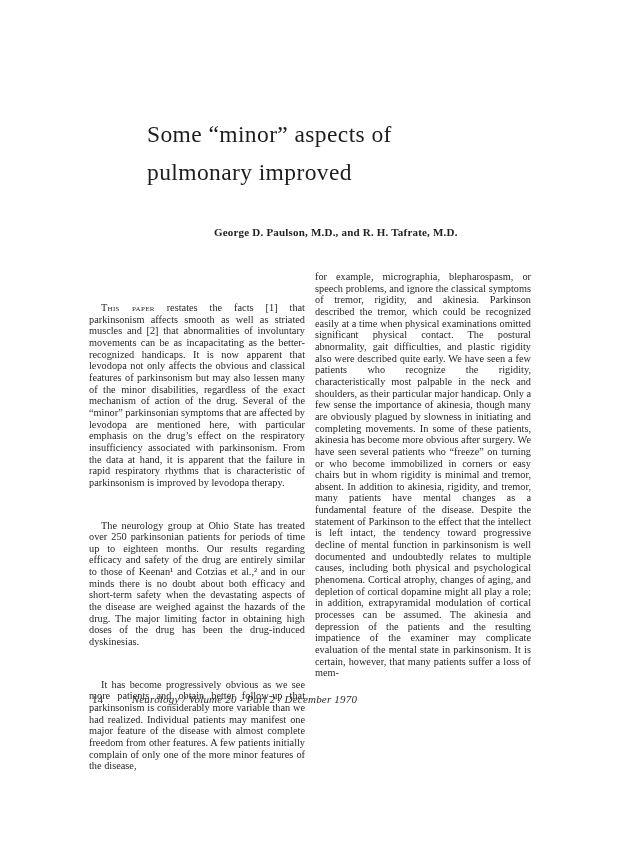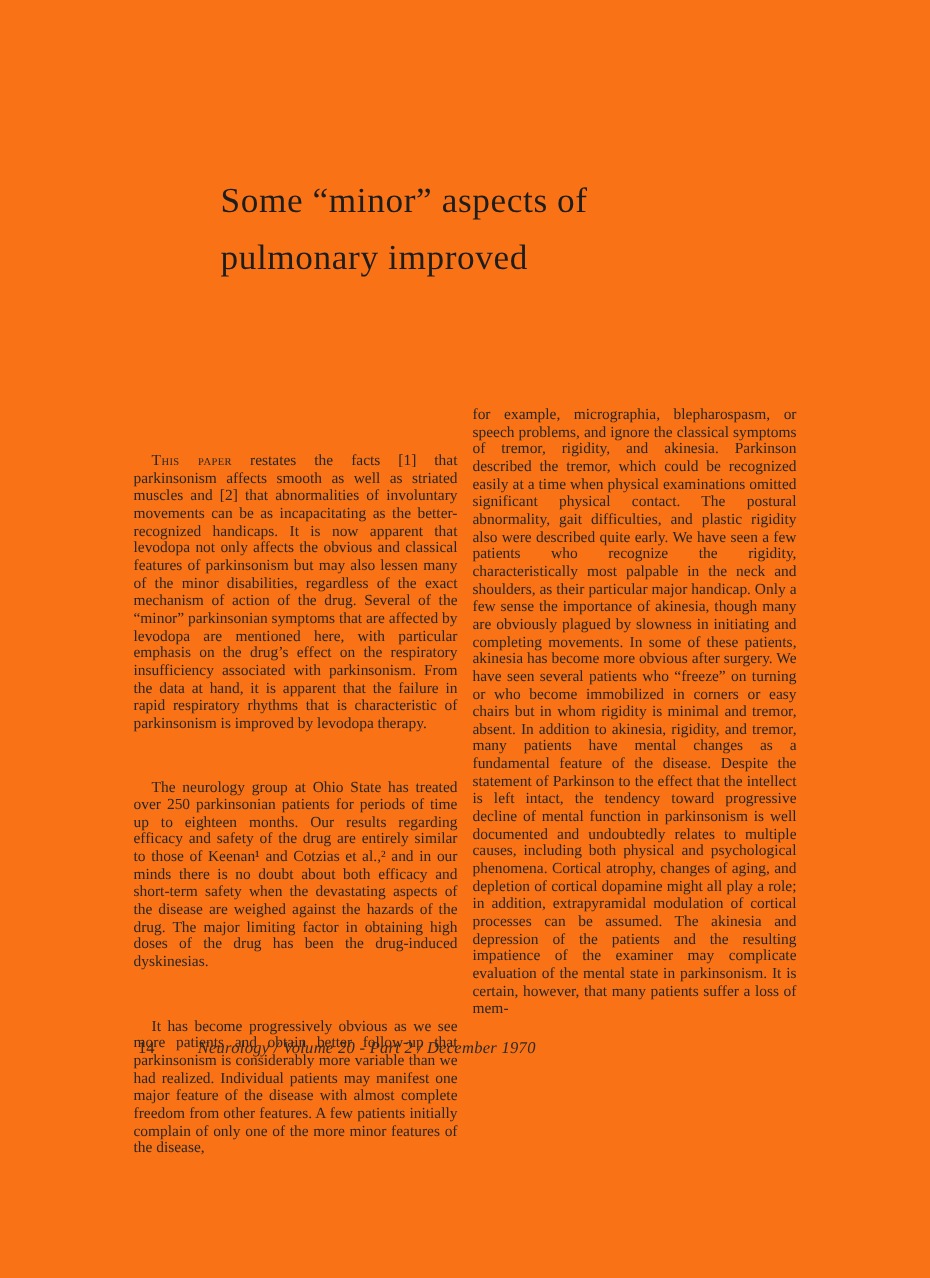--- a/index.html
+++ b/index.html
@@ -5,21 +5,21 @@
   html, body {
     margin: 0;
     padding: 0;
     background: #e8e8e8;
   }
   .page {
     position: relative;
     width: 620px;
     height: 852px;
     margin: 0 auto;
-    background: #f97316;
+    background: #ffffff;
     color: #262626;
     font-family: "Liberation Serif", "DejaVu Serif", serif;
     overflow: hidden;
   }
   .title-block {
     position: absolute;
     left: 147px;
     top: 116px;
     width: 340px;
   }
@@ -88,20 +88,21 @@
 </head>
 <body>
 
 <div class="page">
 
   <header class="title-block">
     <div class="title-line">Some “minor” aspects of</div>
     <div class="title-line">pulmonary improved</div>
   </header>
 
+  <div class="byline">George D. Paulson, M.D., and R. H. Tafrate, M.D.</div>
 
   <main class="columns">
     <section class="col">
       <p class="para indent"><span class="smallcaps">This paper</span><span> restates the facts [1] that parkinsonism affects smooth as well as striated muscles and [2] that abnormalities of involuntary movements can be as incapacitating as the better-recognized handicaps. It is now apparent that levodopa not only affects the obvious and classical features of parkinsonism but may also lessen many of the minor disabilities, regardless of the exact mechanism of action of the drug. Several of the “minor” parkinsonian symptoms that are affected by levodopa are mentioned here, with particular emphasis on the drug’s effect on the respiratory insufficiency associated with parkinsonism. From the data at hand, it is apparent that the failure in rapid respiratory rhythms that is characteristic of parkinsonism is improved by levodopa therapy.</span></p>
       <p class="para indent">The neurology group at Ohio State has treated over 250 parkinsonian patients for periods of time up to eighteen months. Our results regarding efficacy and safety of the drug are entirely similar to those of Keenan¹ and Cotzias et al.,² and in our minds there is no doubt about both efficacy and short-term safety when the devastating aspects of the disease are weighed against the hazards of the drug. The major limiting factor in obtaining high doses of the drug has been the drug-induced dyskinesias.</p>
       <p class="para indent">It has become progressively obvious as we see more patients and obtain better follow-up that parkinsonism is considerably more variable than we had realized. Individual patients may manifest one major feature of the disease with almost complete freedom from other features. A few patients initially complain of only one of the more minor features of the disease,</p>
     </section>
     <section class="col">
       <p class="para">for example, micrographia, blepharospasm, or speech problems, and ignore the classical symptoms of tremor, rigidity, and akinesia. Parkinson described the tremor, which could be recognized easily at a time when physical examinations omitted significant physical contact. The postural abnormality, gait difficulties, and plastic rigidity also were described quite early. We have seen a few patients who recognize the rigidity, characteristically most palpable in the neck and shoulders, as their particular major handicap. Only a few sense the importance of akinesia, though many are obviously plagued by slowness in initiating and completing movements. In some of these patients, akinesia has become more obvious after surgery. We have seen several patients who “freeze” on turning or who become immobilized in corners or easy chairs but in whom rigidity is minimal and tremor, absent. In addition to akinesia, rigidity, and tremor, many patients have mental changes as a fundamental feature of the disease. Despite the statement of Parkinson to the effect that the intellect is left intact, the tendency toward progressive decline of mental function in parkinsonism is well documented and undoubtedly relates to multiple causes, including both physical and psychological phenomena. Cortical atrophy, changes of aging, and depletion of cortical dopamine might all play a role; in addition, extrapyramidal modulation of cortical processes can be assumed. The akinesia and depression of the patients and the resulting impatience of the examiner may complicate evaluation of the mental state in parkinsonism. It is certain, however, that many patients suffer a loss of mem-</p>
     </section>

